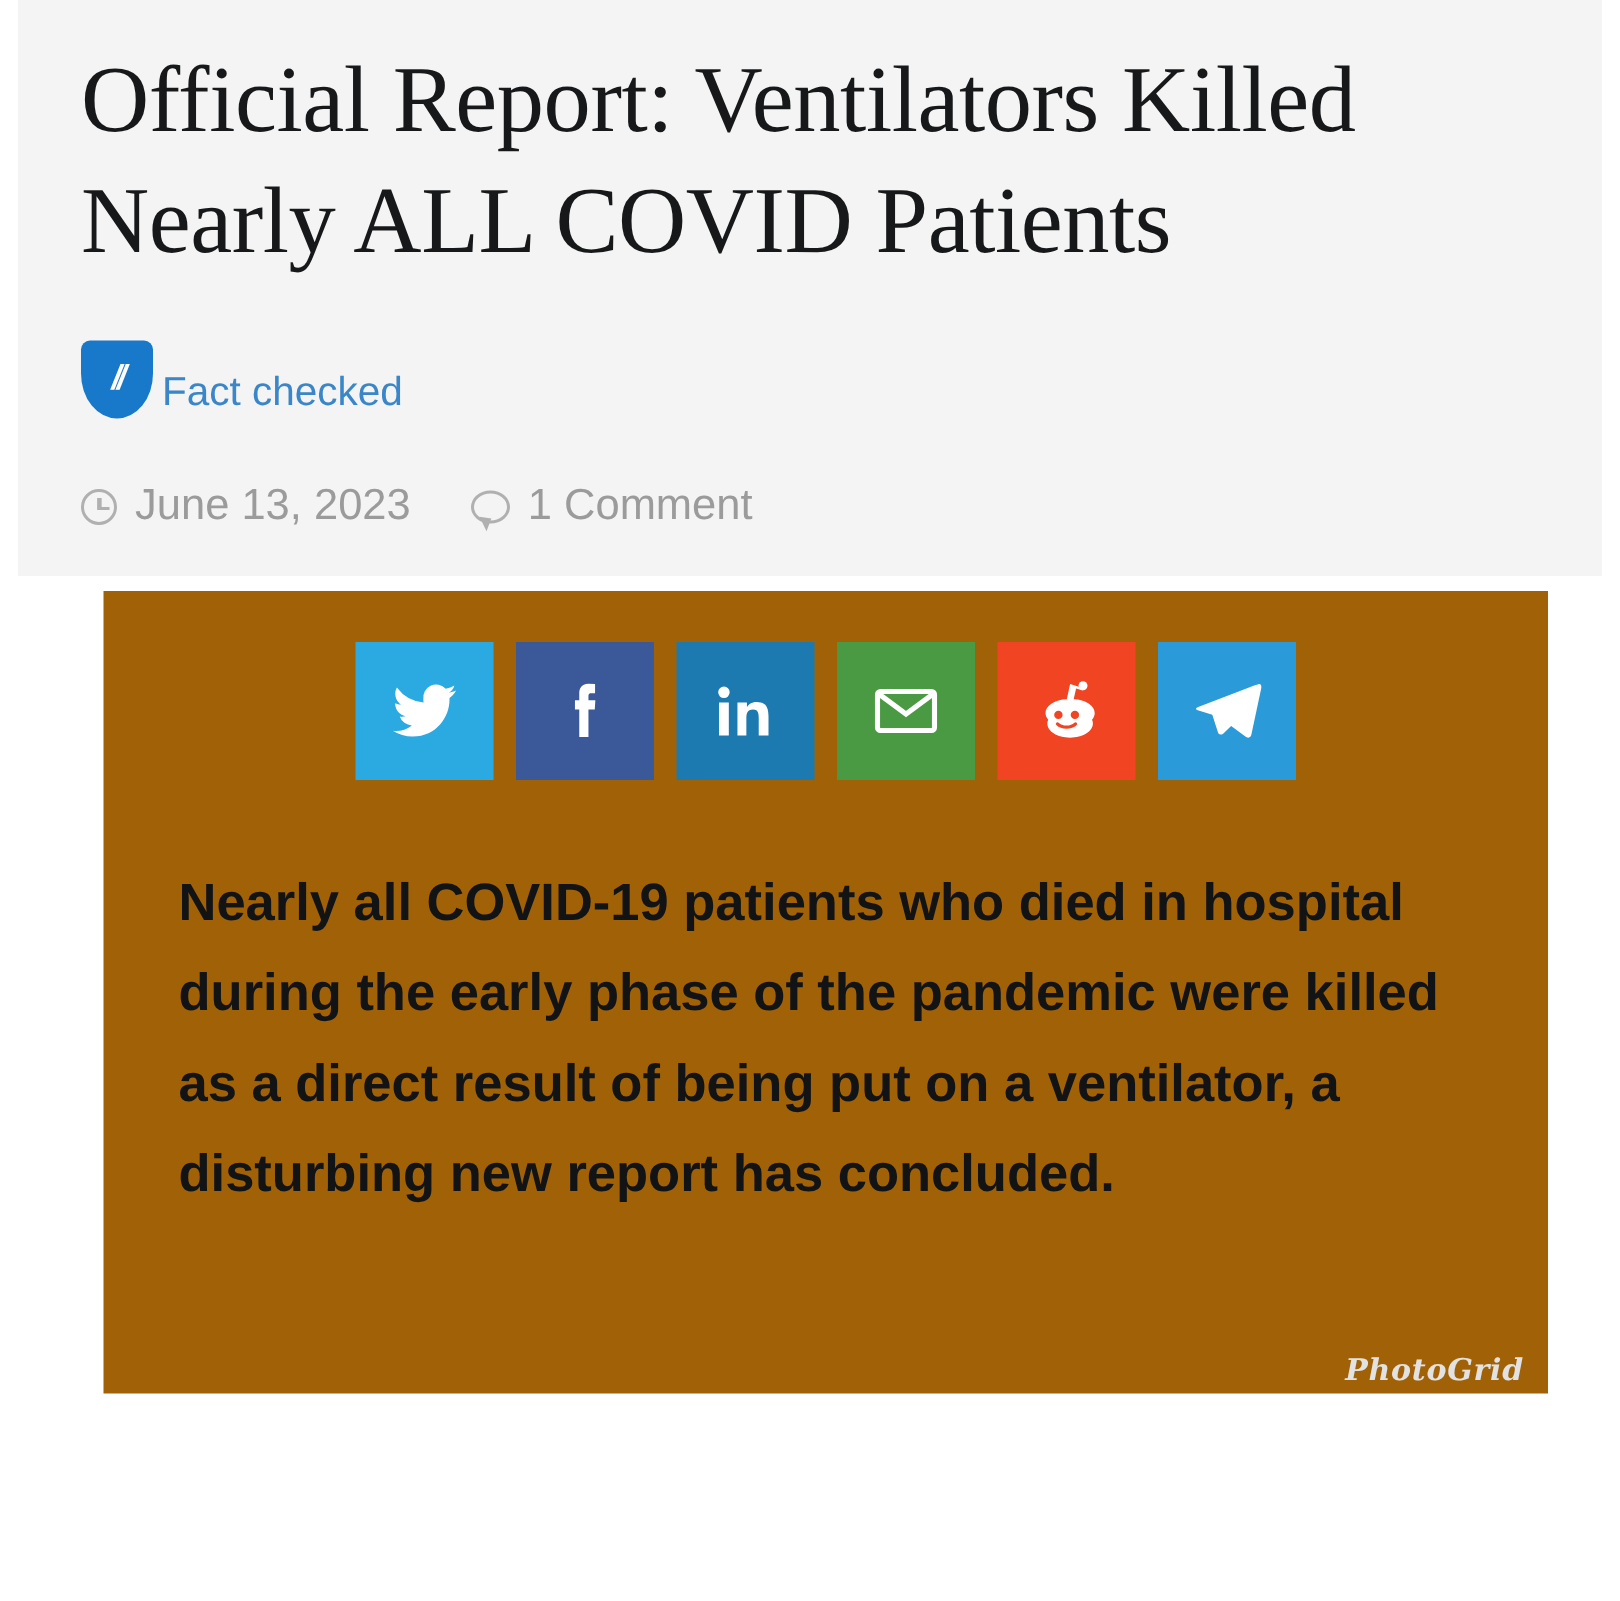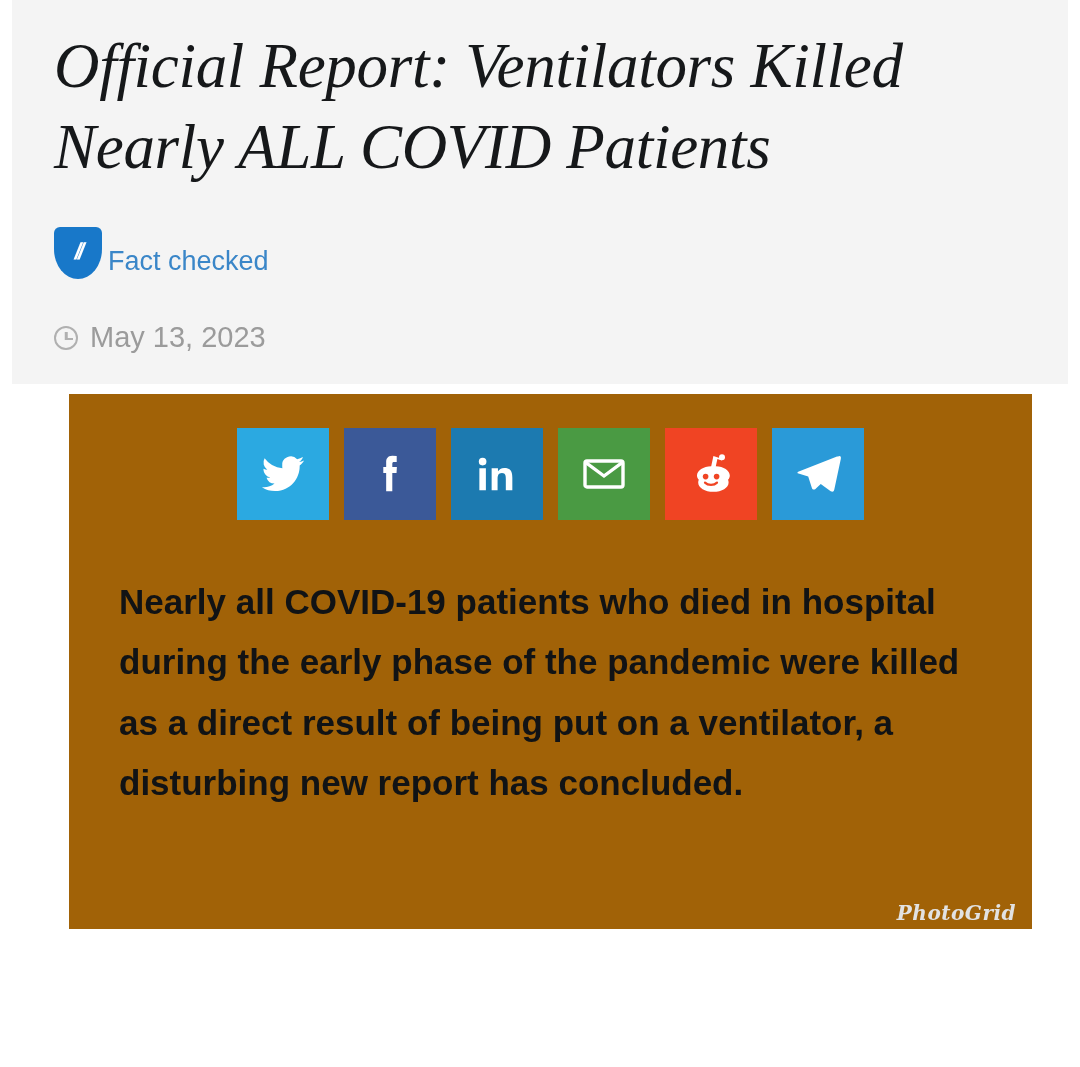--- a/index.html
+++ b/index.html
@@ -30,21 +30,20 @@
     width: 100%;
   }
   .headline {
     font-family: "Liberation Serif", serif;
     font-size: 63px;
     line-height: 1.28;
     color: #16181a;
     font-weight: 400;
     margin: 0;
     letter-spacing: -0.3px;
-    font-style: italic;
   }
 
   .fact-row {
     display: flex;
     align-items: center;
     margin-top: 40px;
   }
   .fact-badge {
     width: 48px;
     height: 52px;
@@ -219,21 +218,27 @@
         </div>
       </div>
       <span class="fact-label">Fact checked</span>
     </div>
 
     <div class="meta-row">
       <span class="meta-item">
         <span class="ic">
             <span class="clock-ic"></span>
           </span>
-        <span>May 13, 2023</span>
+        <span>June 13, 2023</span>
+      </span>
+      <span class="meta-item">
+        <span class="ic">
+            <span class="comment-ic"></span>
+          </span>
+        <span>1 Comment</span>
       </span>
     </div>
 
   </div>
 
   <div class="body-card">
 
     <div class="share-row">
 
       <a class="share-btn" style="background:#2ba9e1">

